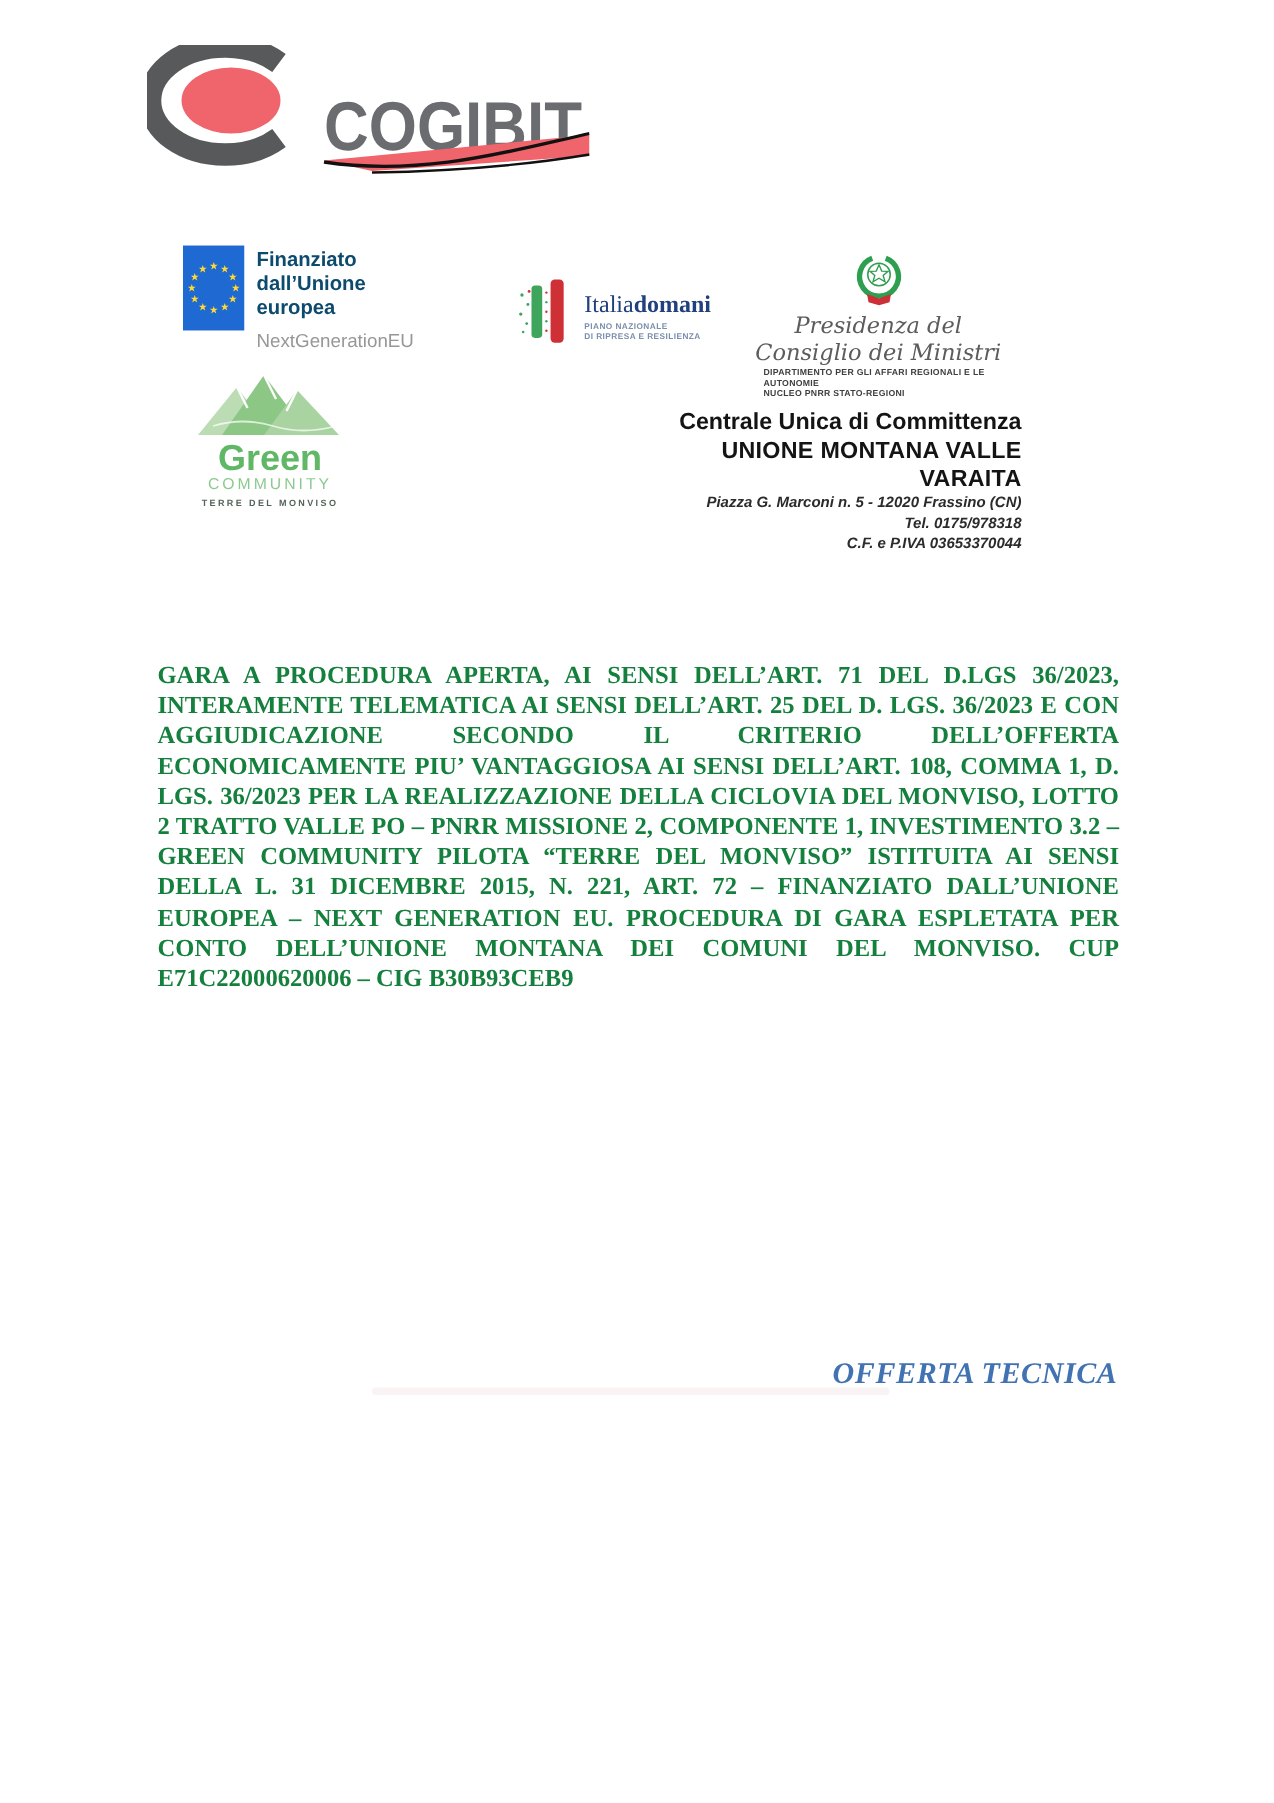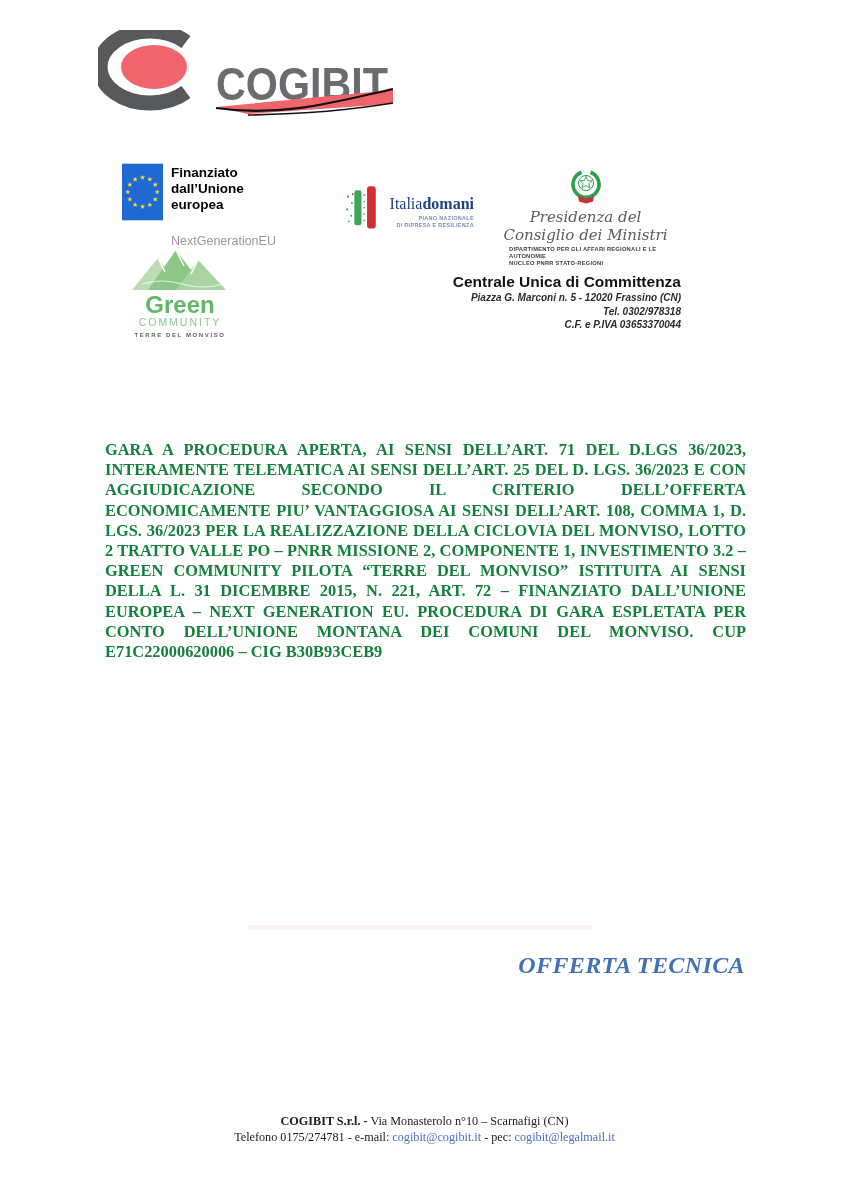--- a/index.html
+++ b/index.html
@@ -5,25 +5,25 @@
   html,body{margin:0;padding:0;background:#ffffff;}
   .page{position:relative;width:849px;height:1202px;background:#ffffff;overflow:hidden;
         font-family:"Liberation Sans",sans-serif;color:#1e1e1e;text-decoration:underline;}
 
   
   .cogibit{position:absolute;left:98px;top:30px;width:295px;height:90px;}
 
   
   .eu-block{position:absolute;left:122px;top:163px;width:175px;height:62px;display:flex;}
   .eu-text{margin-left:8px;padding-top:2px;}
-  .eu-text .l1,.eu-text .l2{font-weight:bold;color:#000000;font-size:13.5px;line-height:16px;}
-  .eu-text .l3{color:#979797;font-size:12.5px;margin-top:21px;}
+  .eu-text .l1,.eu-text .l2{font-weight:bold;color:#0c4a6e;font-size:13.5px;line-height:16px;}
+  .eu-text .l3{color:#979797;font-size:12.5px;margin-top:7px;}
 
   .itd-block{position:absolute;left:344px;top:178px;width:130px;height:60px;display:flex;}
-  .itd-text{margin-left:9px;padding-top:18px;text-align:right;}
+  .itd-text{margin-left:9px;padding-top:18px;}
   .itd-title{font-family:"Liberation Serif",serif;color:#21417d;font-size:16px;line-height:16px;}
   .itd-title .bold{font-weight:bold;}
   .itd-sub{color:#7a8fae;font-size:5.5px;font-weight:bold;line-height:6.5px;margin-top:3px;letter-spacing:.3px;}
 
   .pres-block{position:absolute;left:503px;top:166px;width:165px;height:74px;text-align:center;}
   .pres-script{font-family:"DejaVu Serif",serif;font-style:italic;color:#5c5c5c;font-size:15px;margin-top:2px;}
   .pres-dept{color:#3f3f3f;font-size:5.8px;font-weight:bold;line-height:7px;margin-top:2px;letter-spacing:.2px;text-align:left;padding-left:6px;}
 
   
   .gc-block{position:absolute;left:130px;top:244px;width:100px;height:92px;text-align:center;}
@@ -42,21 +42,21 @@
   .cuc-l2{font-size:15.5px;font-weight:bold;line-height:19px;letter-spacing:.2px;}
   .cuc-small{font-size:10px;font-weight:bold;font-style:italic;line-height:13.5px;color:#2b2b2b;}
 
   
   .gara{position:absolute;left:105px;top:440px;width:641px;
         font-family:"Liberation Serif",serif;font-weight:bold;font-size:16.4px;
         line-height:20.2px;color:#15803d;text-align:justify;text-align-last:left;}
 
   .offerta{position:absolute;left:105px;top:905px;width:640px;text-align:right;
         font-family:"Liberation Serif",serif;font-weight:bold;font-style:italic;
-        font-size:24px;color:#4173b3;letter-spacing:.4px;margin-top:47px;}
+        font-size:20px;color:#4173b3;letter-spacing:.4px;}
   .smudge{position:absolute;left:248px;top:925px;width:345px;height:5px;
         background:rgba(205,160,160,.12);border-radius:3px;}
 
   
   .footer{position:absolute;left:0;top:1113px;width:849px;text-align:center;
         font-family:"Liberation Serif",serif;font-size:12.2px;color:#1a1a1a;line-height:16px;}
   .footer .b{font-weight:bold;}
   .footer a,.footer .link{color:#4a6fc0;text-decoration:none;}
 </style>
 </head>
@@ -151,36 +151,25 @@
       <path d="M10,40 Q30,34 50,40 T92,40" stroke="#ffffff" stroke-width="1.2" fill="none" opacity=".7"></path>
     </svg>
     <div class="gc-title">Green</div>
     <div class="gc-sub">COMMUNITY</div>
     <div class="gc-tag">TERRE DEL MONVISO</div>
   </div>
 
 
   <div class="cuc-block">
     <div class="cuc-l1">Centrale Unica di Committenza</div>
+    <div class="cuc-l2">UNIONE MONTANA VALLE VARAITA</div>
     <div class="cuc-small">Piazza G. Marconi n. 5 - 12020 Frassino (CN)</div>
-    <div class="cuc-small">Tel. 0302/978318</div>
+    <div class="cuc-small">Tel. 0175/978318</div>
     <div class="cuc-small">C.F. e P.IVA 03653370044</div>
   </div>
 
   <div class="gara">GARA A PROCEDURA APERTA, AI SENSI DELL’ART. 71 DEL D.LGS 36/2023, INTERAMENTE TELEMATICA AI SENSI DELL’ART. 25 DEL D. LGS. 36/2023 E CON AGGIUDICAZIONE SECONDO IL CRITERIO DELL’OFFERTA ECONOMICAMENTE PIU’ VANTAGGIOSA AI SENSI DELL’ART. 108, COMMA 1, D. LGS. 36/2023 PER LA REALIZZAZIONE DELLA CICLOVIA DEL MONVISO, LOTTO 2 TRATTO VALLE PO – PNRR MISSIONE 2, COMPONENTE 1, INVESTIMENTO 3.2 – GREEN COMMUNITY PILOTA “TERRE DEL MONVISO” ISTITUITA AI SENSI DELLA L. 31 DICEMBRE 2015, N. 221, ART. 72 – FINANZIATO DALL’UNIONE EUROPEA – NEXT GENERATION EU. PROCEDURA DI GARA ESPLETATA PER CONTO DELL’UNIONE MONTANA DEI COMUNI DEL MONVISO. CUP E71C22000620006 – CIG B30B93CEB9</div>
 
   <div class="offerta">OFFERTA TECNICA</div>
   <div class="smudge"></div>
 
-  <div class="footer">
-    <div>
-      <span class="b">COGIBIT S.r.l. -</span>
-      <span>Via Monasterolo n°10 – Scarnafigi (CN)</span>
-    </div>
-    <div>
-      <span>Telefono 0175/274781 - e-mail:</span>
-      <span class="link">cogibit@cogibit.it</span>
-      <span>- pec:</span>
-      <span class="link">cogibit@legalmail.it</span>
-    </div>
-  </div>
 
 </div>
 
 </body></html>

